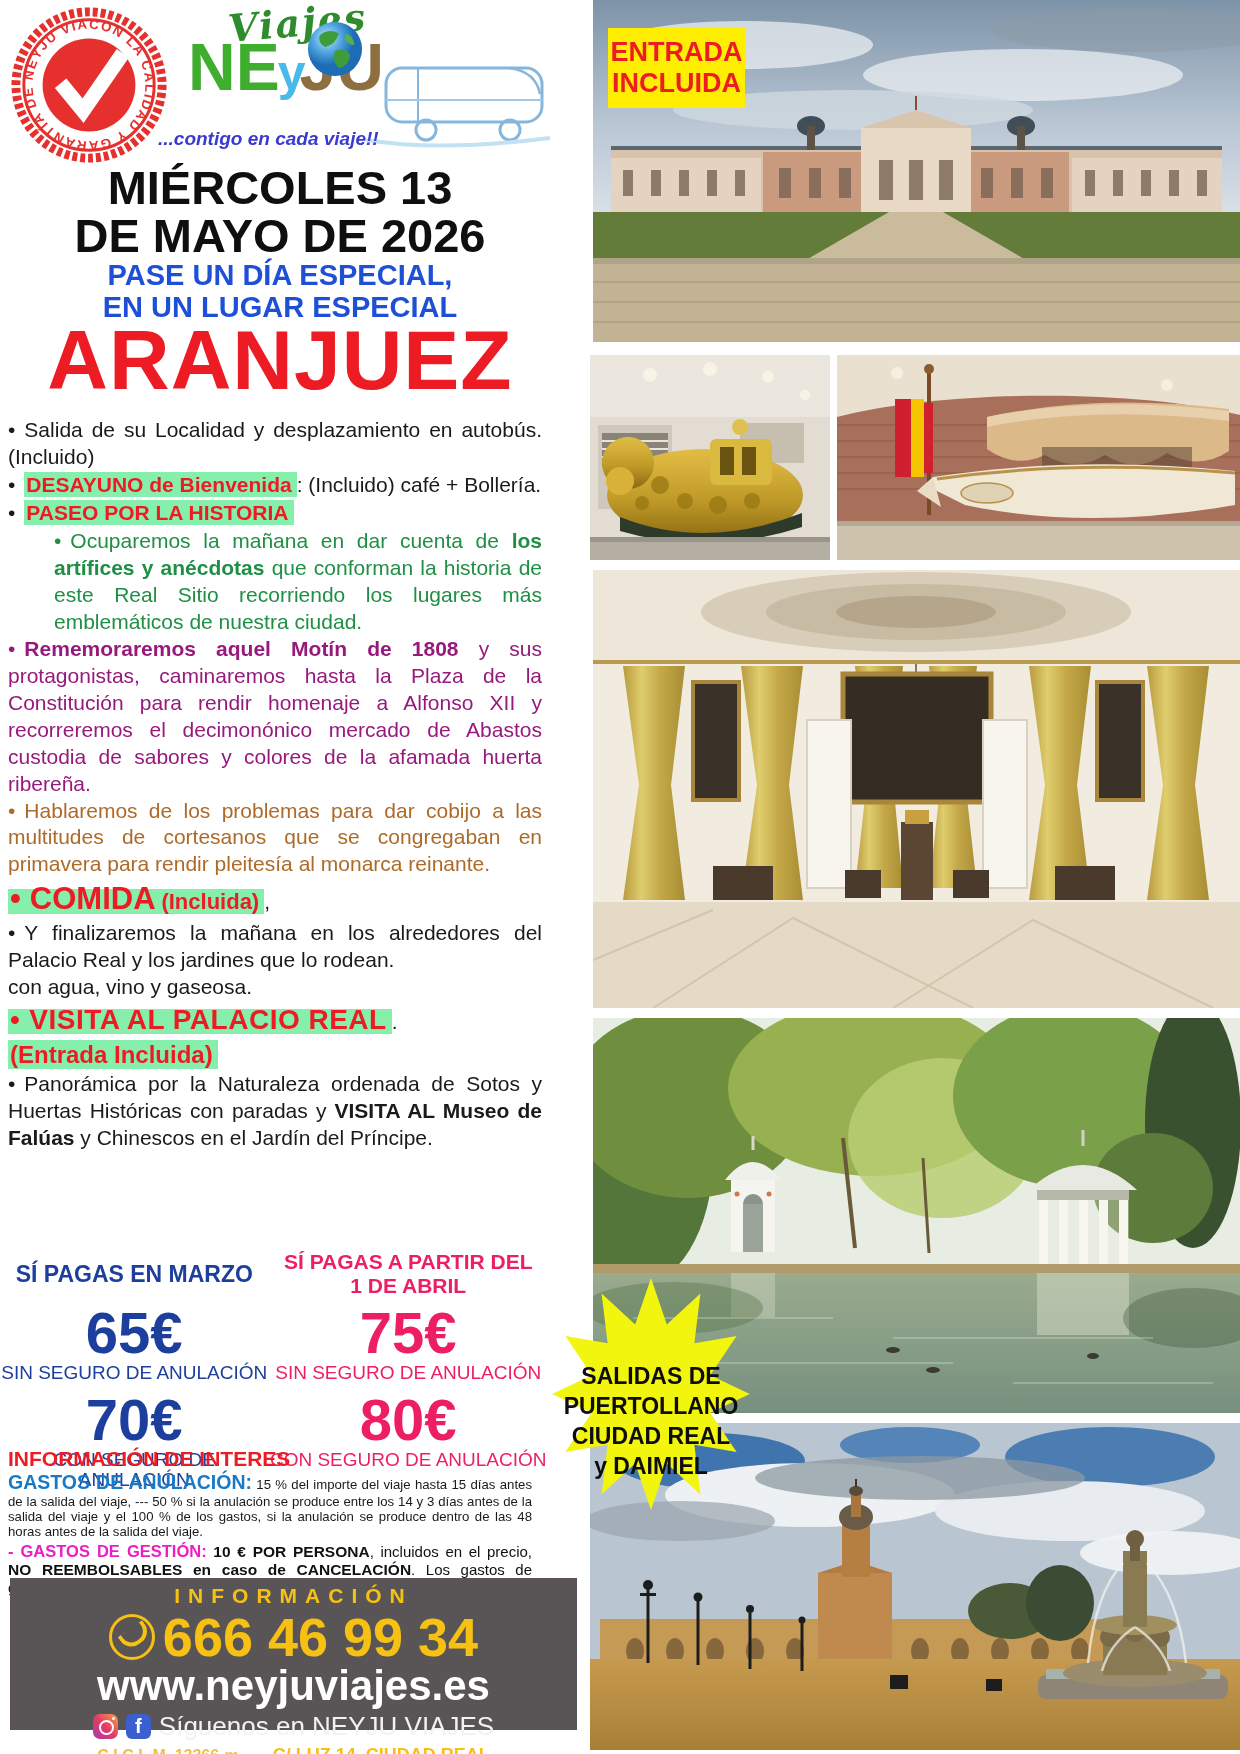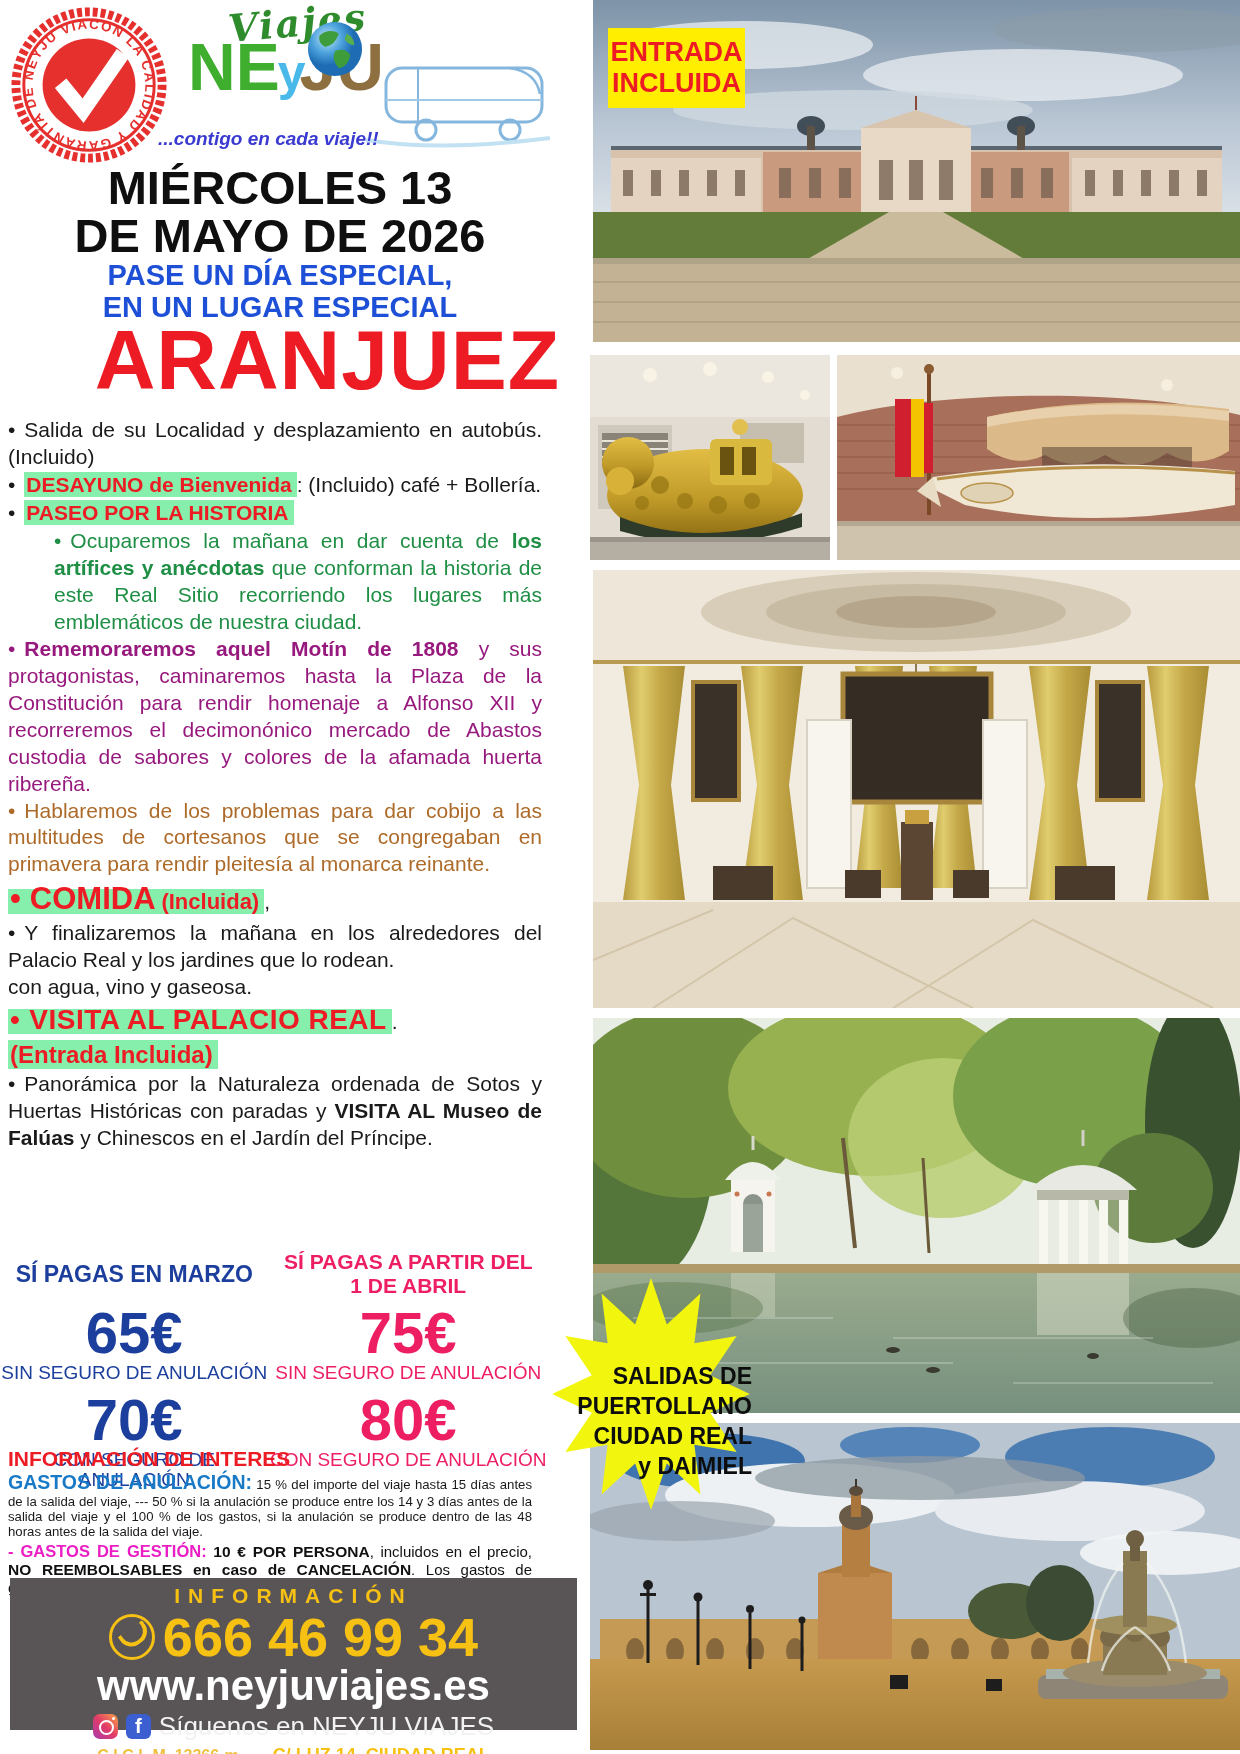--- a/index.html
+++ b/index.html
@@ -19,21 +19,21 @@
   .globe{position:absolute;left:118px;top:-14px;width:58px;height:58px;z-index:1;}
   .bus{position:absolute;right:-6px;top:54px;width:196px;height:96px;opacity:.95;}
   .brand-tagline{position:absolute;left:-12px;top:126px;font-size:19px;font-weight:bold;
     font-style:italic;color:#3a3ad0;white-space:nowrap;}
 
   
   .date-heading{position:absolute;left:0;top:164px;width:560px;text-align:center;
     font-size:47px;font-weight:800;color:#0f0f0f;line-height:1.03;letter-spacing:0px;}
   .subtitle{position:absolute;left:0;top:260px;width:560px;text-align:center;
     font-size:29px;font-weight:800;color:#1d4fd7;line-height:1.1;}
-  .destination{position:absolute;left:0;top:318px;width:560px;text-align:right;
+  .destination{position:absolute;left:0;top:318px;width:560px;text-align:center;
     font-size:84px;font-weight:800;color:#ed1c24;line-height:1;letter-spacing:1px;}
 
   
   .body-text{position:absolute;left:8px;top:417px;width:534px;}
   .para{margin:0;font-size:21px;line-height:1.285;text-align:justify;}
   .bu{margin-right:9px;}
   .c-black{color:#1a1a1a;} .c-green{color:#1f8f45;margin-left:46px;} .c-purple{color:#97197d;}
   .c-blue{color:#2454ad;} .c-brown{color:#ad6a28;}
   .bold{font-weight:bold;}
   .hl{background:#86efac;color:#ed1c24;font-weight:800;padding:1px 5px 1px 2px;}
@@ -94,21 +94,21 @@
   #ph2b{left:837px;top:355px;}
   #ph3{left:593px;top:570px;}
   #ph4{left:593px;top:1018px;}
   #ph5{left:590px;top:1423px;}
 
   
   .badge-entrada{position:absolute;left:608px;top:28px;width:137px;height:80px;background:#ffee00;
     color:#ed1c24;font-weight:800;font-size:27px;line-height:1.15;text-align:center;
     display:flex;flex-direction:column;justify-content:center;z-index:5;}
   .starburst{position:absolute;left:550px;top:1276px;width:202px;height:236px;z-index:6;}
-  .star-text{position:absolute;left:0;top:86px;width:100%;text-align:right;
+  .star-text{position:absolute;left:0;top:86px;width:100%;text-align:center;
     font-size:23px;font-weight:800;color:#0d0d0d;line-height:1.3;letter-spacing:0;}
 </style>
 </head>
 <body>
 
 <div class="page">
 
   <svg class="stamp" viewBox="0 0 160 160">
     <circle cx="80" cy="80" r="74" fill="none" stroke="#e5302e" stroke-width="9" stroke-dasharray="5 3"></circle>
     <circle cx="80" cy="80" r="66" fill="none" stroke="#e5302e" stroke-width="3"></circle>

